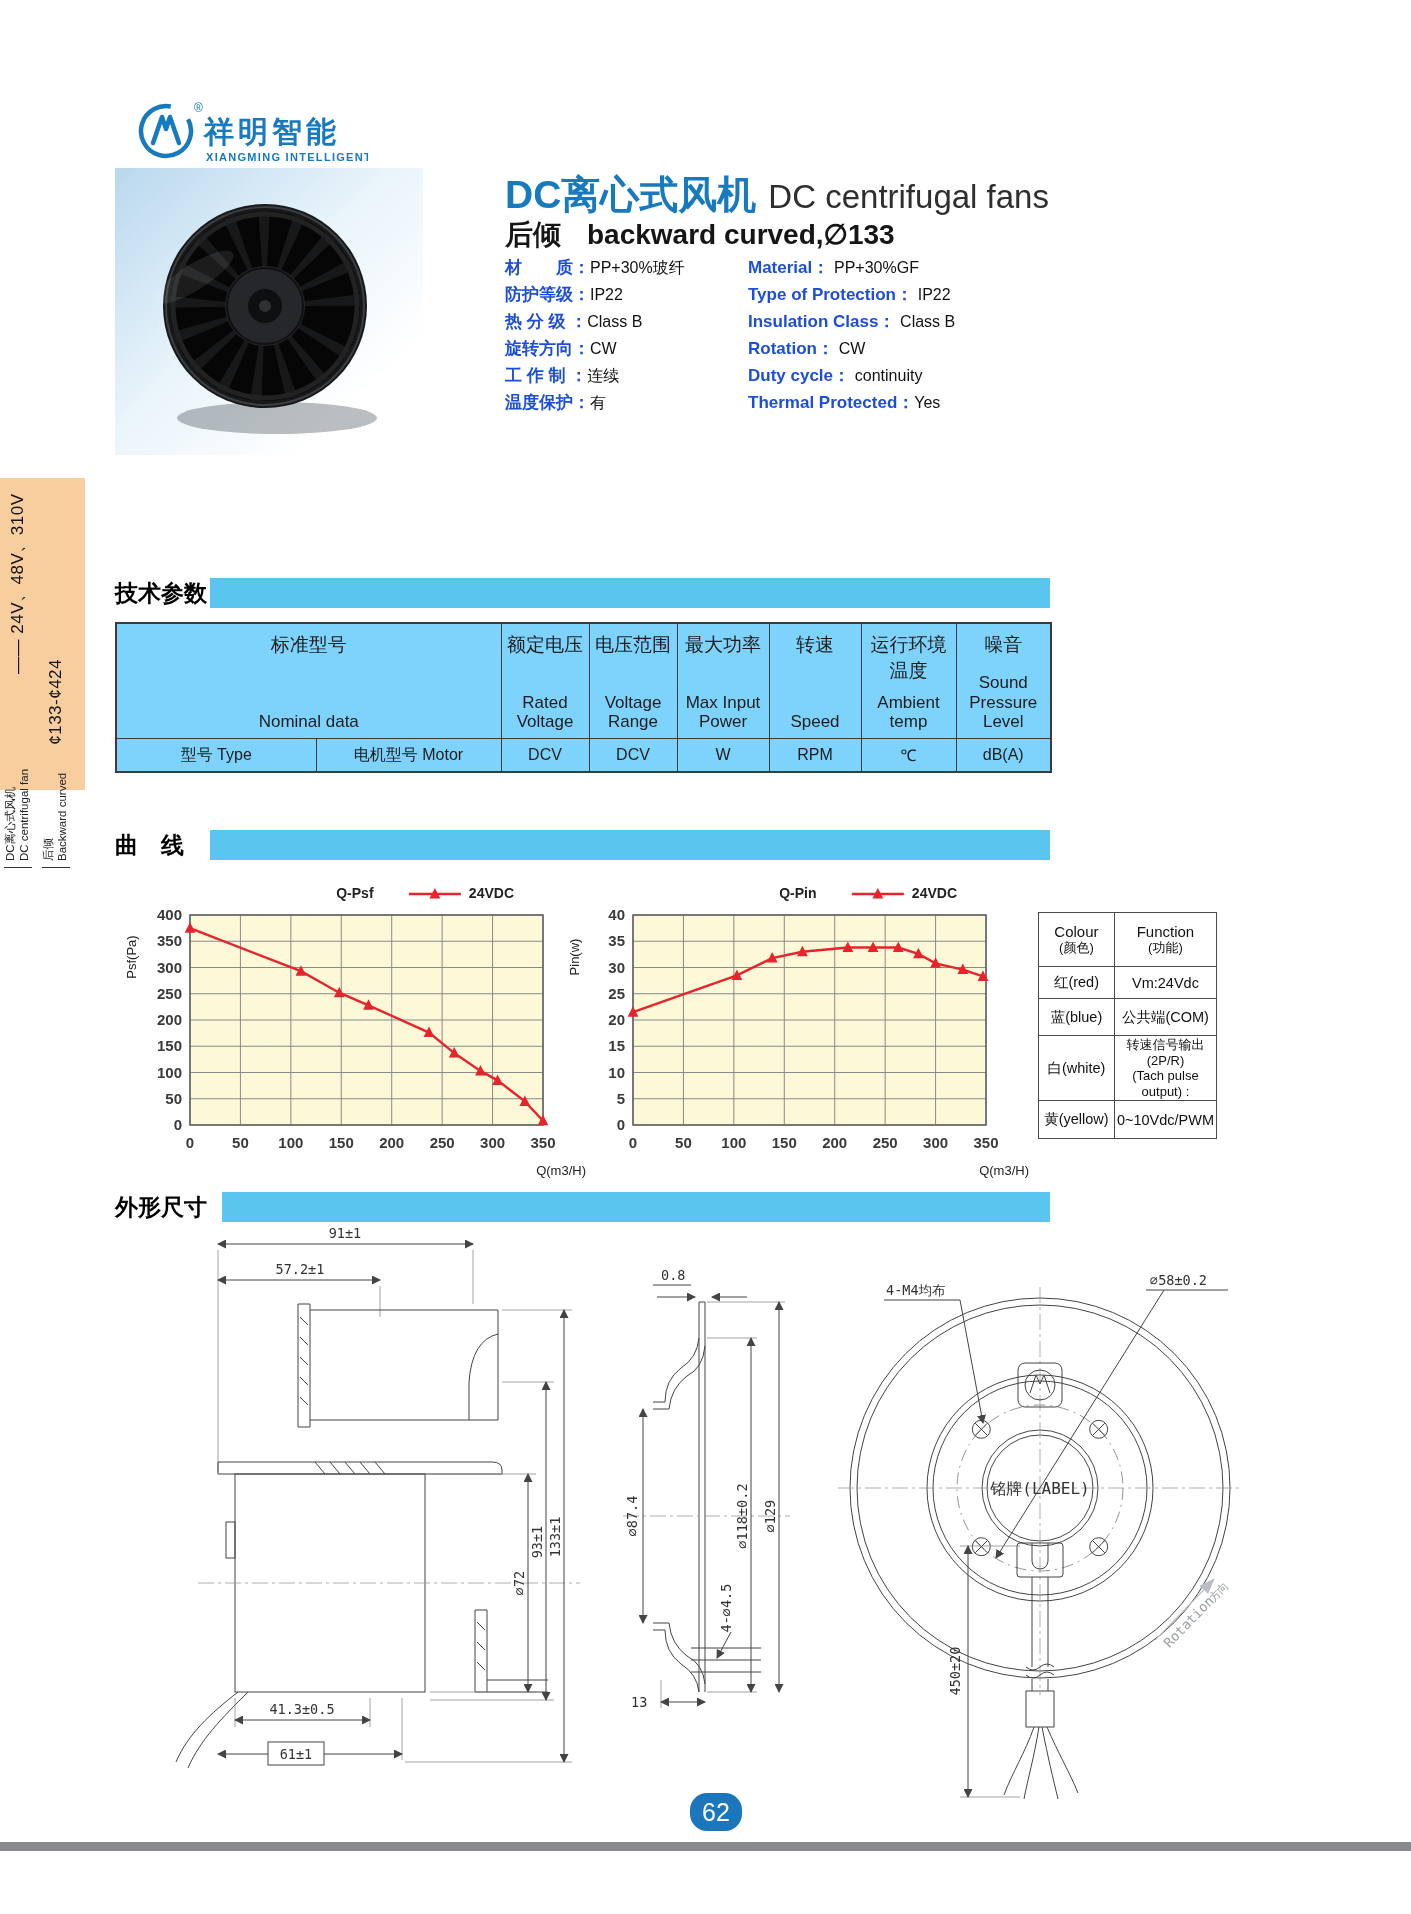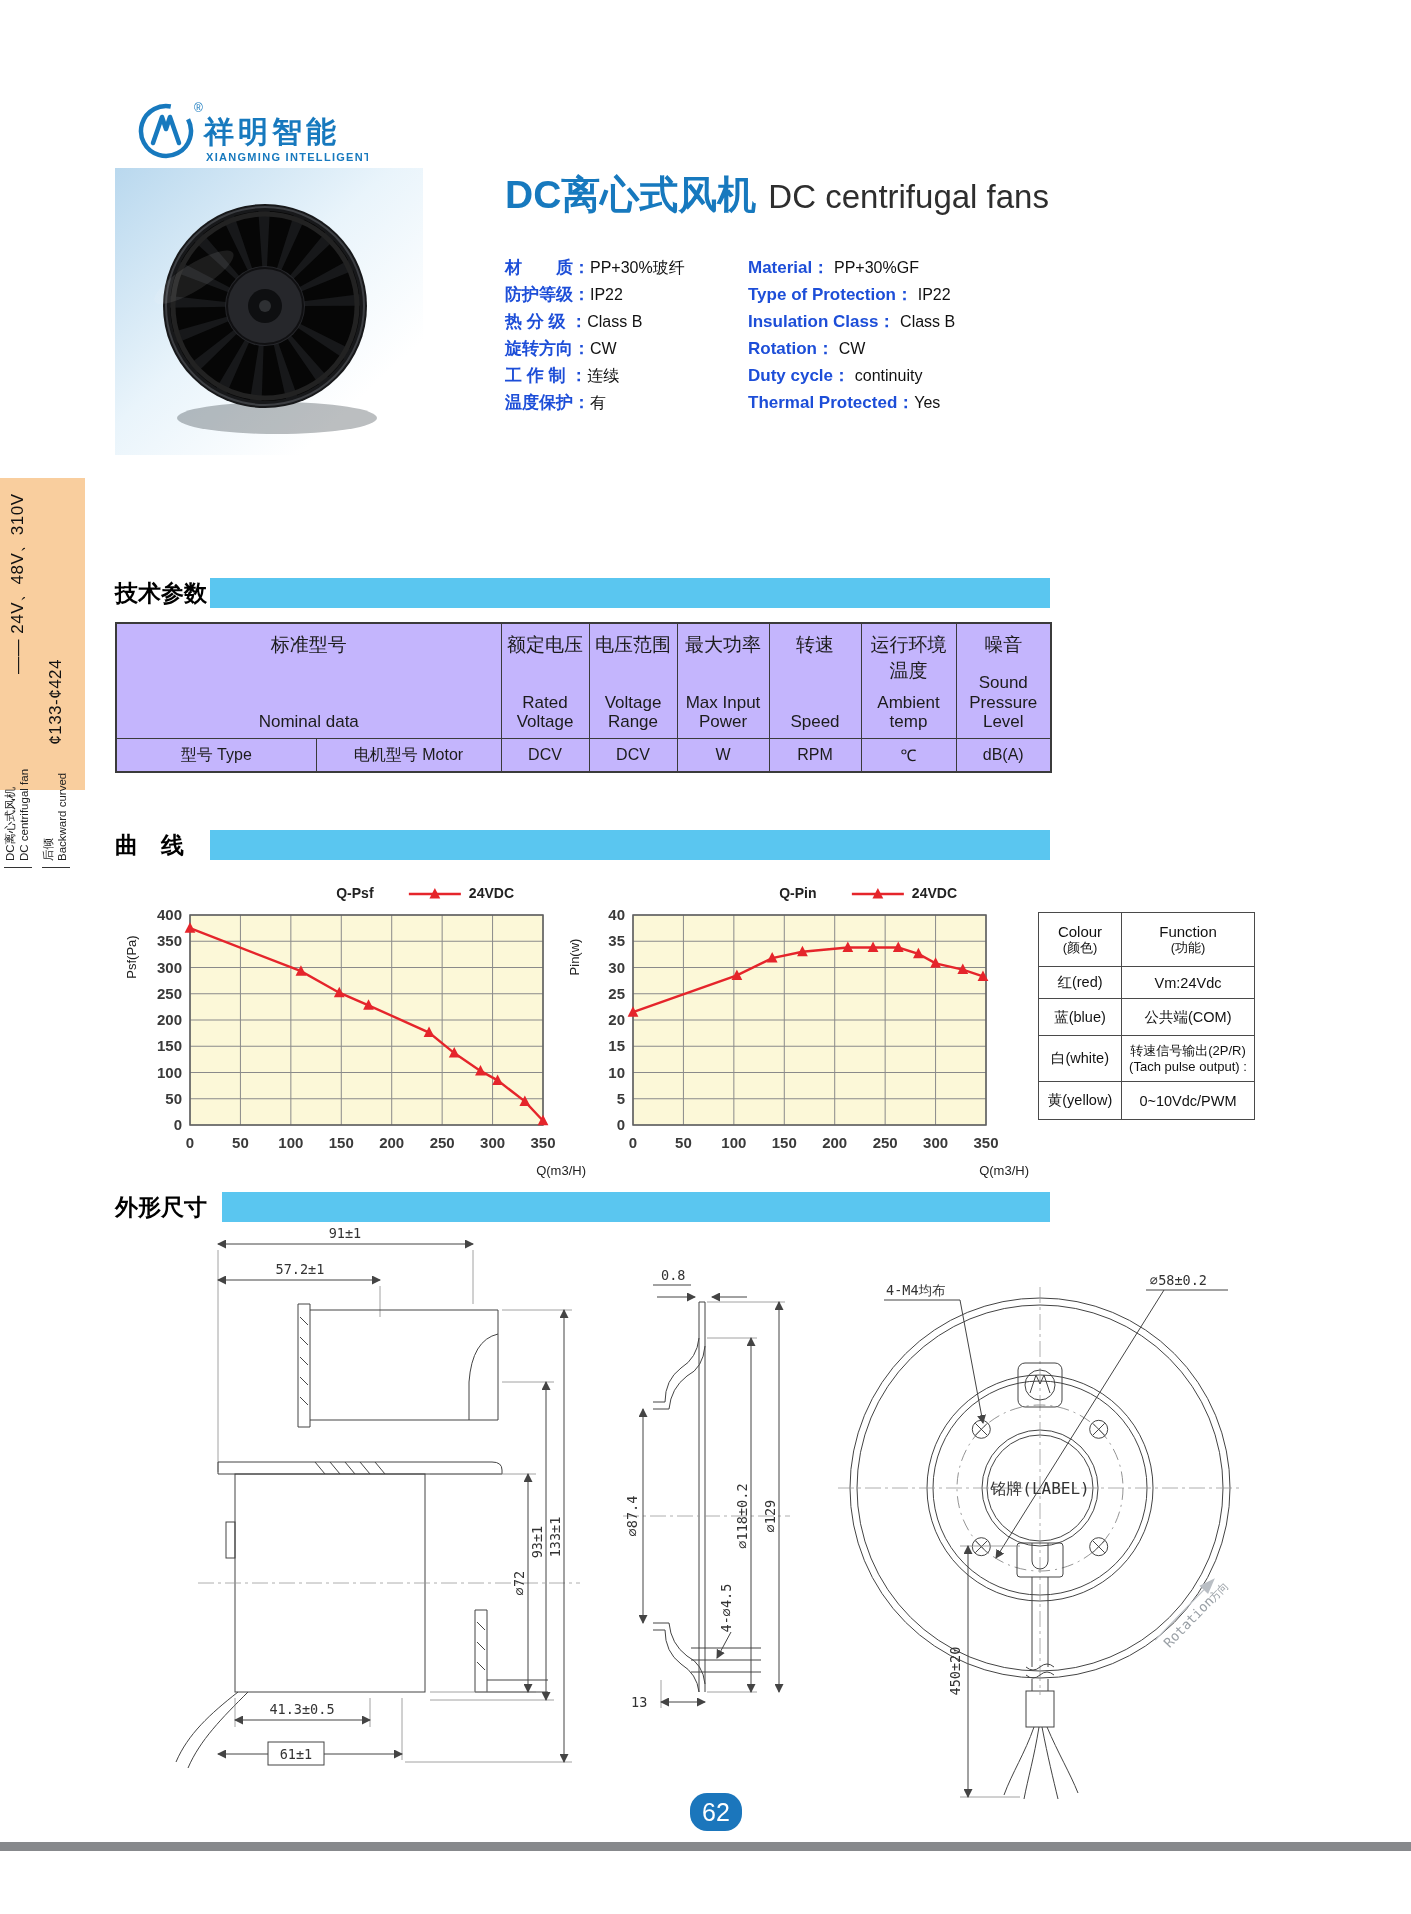--- a/index.html
+++ b/index.html
@@ -21,33 +21,33 @@
   .spec-line{height:27px;font-size:17px;}
   .spec-line b{font-weight:bold;color:#1d4ed8;}
   .spec-line span{font-size:16px;color:#111;}
   
   .sec-label{position:absolute;font-size:23px;font-weight:bold;color:#000;}
   .bar{position:absolute;height:30px;background:#5ac6f0;}
   
   .ttable{position:absolute;left:115px;top:622px;border-collapse:collapse;table-layout:fixed;
           border:2px solid #3b3b3b;text-align:center;}
   .ttable td{border:1px solid #3b3b3b;padding:0;vertical-align:middle;}
-  .h1 td,.h2 td{background:#c4b5fd;}
+  .h1 td,.h2 td{background:#7dd3fc;}
   .h1 td{height:114px;}
   .h2 td{height:32px;font-size:16px;margin-top:44px;}
   .dr td{height:44px;font-size:16px;background:#fff;}
   .ch{display:flex;flex-direction:column;justify-content:space-between;height:100px;padding:8px 2px 6px;}
   .ch .cn{font-size:19px;}
   .ch .en{font-size:17px;line-height:1.15;}
   
   .tick{font-family:"Liberation Sans",sans-serif;font-size:15px;font-weight:bold;fill:#3a3a3a;}
   .ctitle{font-family:"Liberation Sans",sans-serif;font-size:14px;font-weight:bold;fill:#222;}
   .alabel{font-family:"Liberation Sans",sans-serif;font-size:13px;fill:#222;}
   
-  .wtable{position:absolute;left:1038px;top:912px;width:217px;border-collapse:collapse;
+  .wtable{position:absolute;left:1038px;top:912px;width:179px;border-collapse:collapse;
           border:1.5px solid #4a4a4a;text-align:center;font-size:14.5px;color:#111;}
   .wtable td{border:1px solid #4a4a4a;padding:1px 2px;}
   .wtable .hed{height:54px;font-size:15px;}
   .wsmall{font-size:13px;line-height:1.2;display:block;}
   
   .dln{stroke:#444;stroke-width:1;fill:none;}
   .thin{stroke:#8a8a8a;stroke-width:.8;fill:none;}
   .dtext{font-family:"DejaVu Sans Mono",monospace;font-size:13.5px;fill:#333;}
   .axis{stroke:#999;stroke-width:.8;stroke-dasharray:16 4 3 4;fill:none;}
   
@@ -102,20 +102,23 @@
       <circle r="40" fill="#26272b"></circle>
       <circle r="38" fill="none" stroke="#101012" stroke-width="2"></circle>
       <circle r="17" fill="#0e0f11"></circle>
       <circle r="6" fill="#2e3033"></circle>
       <ellipse cx="-45" cy="-62" rx="46" ry="13" fill="#fff" opacity=".09" transform="rotate(-32)"></ellipse>
     </g>
   </svg>
 
   <div class="abs" style="left:505px;top:168px">
     <span class="t-cn">DC离心式风机</span><span class="t-en">DC centrifugal fans</span>
+  </div>
+  <div class="abs" style="left:505px;top:216px">
+    <span class="st-cn">后倾</span><span class="st-en">backward curved,∅133</span>
   </div>
 
   <div class="abs" style="left:505px;top:256px">
     <div class="spec-line"><b>材　　质：</b><span>PP+30%玻纤</span></div>
     <div class="spec-line"><b>防护等级：</b><span>IP22</span></div>
     <div class="spec-line"><b>热 分 级 ：</b><span>Class B</span></div>
     <div class="spec-line"><b>旋转方向：</b><span>CW</span></div>
     <div class="spec-line"><b>工 作 制 ：</b><span>连续</span></div>
     <div class="spec-line"><b>温度保护：</b><span>有</span></div>
   </div>

